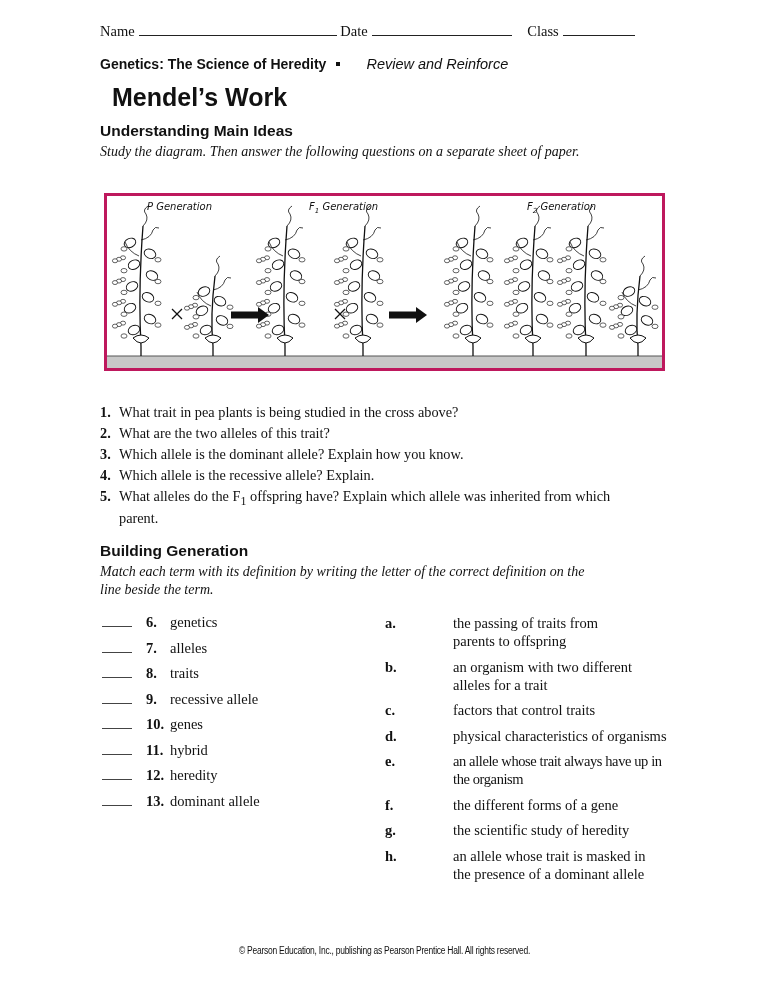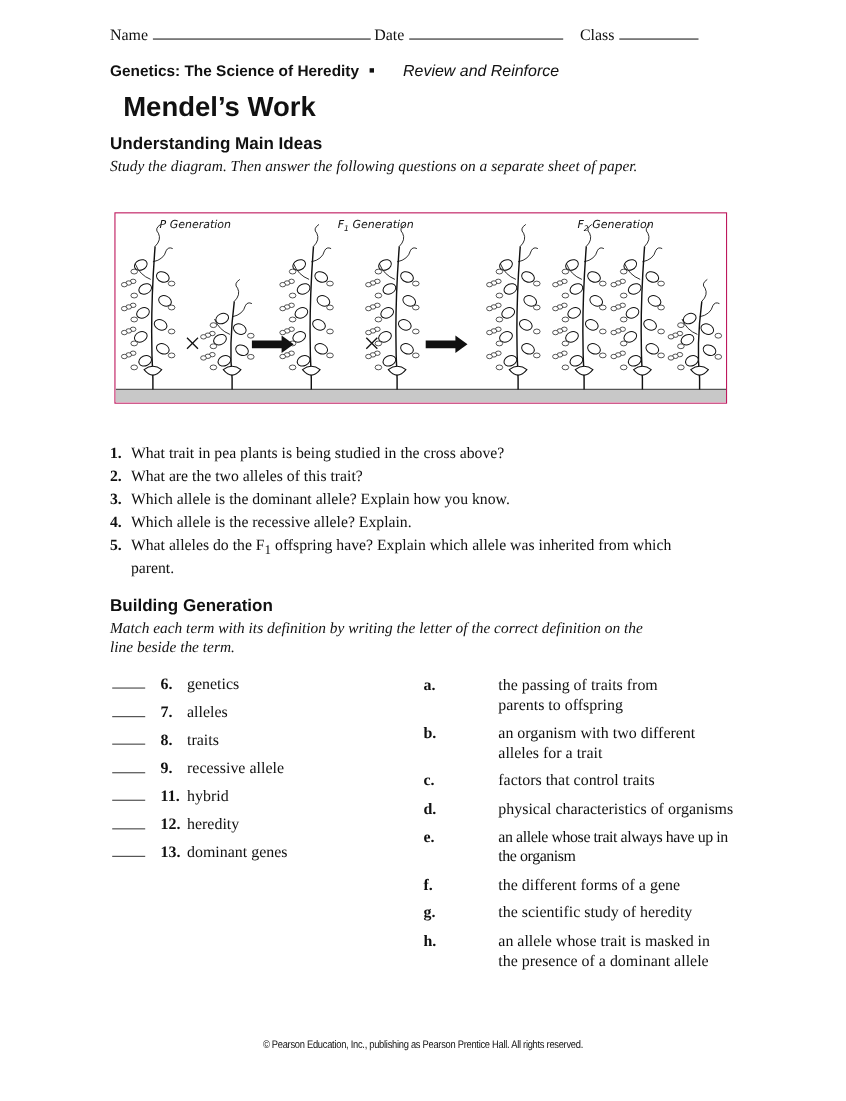--- a/index.html
+++ b/index.html
@@ -12,21 +12,21 @@
     .header-line .blank { display: inline-block; border-bottom: 1px solid #222; height: 12px; vertical-align: baseline; margin-left: 4px; }
     .chapter-line { position: absolute; top: 56px; left: 100px; font-size: 14px; white-space: nowrap; }
     .chapter-line .chapter { font-weight: bold; }
     .chapter-line .dot { display: inline-block; width: 4px; height: 4px; background: #111; margin: 0 14px 3px 10px; vertical-align: middle; }
     .chapter-line .subtitle { font-style: italic; font-size: 14.5px; margin-left: 12px; }
 
     .title { position: absolute; top: 83px; left: 112px; font-size: 25px; font-weight: bold; margin: 0; }
     .section-head { position: absolute; left: 100px; font-size: 15.5px; font-weight: bold; margin: 0; }
     .instructions { position: absolute; left: 100px; font-style: italic; font-size: 14px; line-height: 18px; width: 520px; }
 
-    .diagram { position: absolute; top: 193px; left: 104px; width: 555px; height: 172px; border: 1px solid #be185d; background: #fff; overflow: hidden; }
+    .diagram { position: absolute; top: 193px; left: 104px; width: 555px; height: 172px; border: 3px solid #be185d; background: #fff; overflow: hidden; }
     .diagram svg { position: absolute; left: 0; top: 0; }
     .gen-label { position: absolute; top: 5px; font-size: 10px; font-style: italic; font-family: "DejaVu Sans", sans-serif; }
     .gen-label sub { font-size: 7px; }
 
     .questions { position: absolute; top: 402px; left: 100px; width: 520px; font-size: 14.3px; line-height: 21px; }
     .q { display: flex; }
     .q .num { font-weight: bold; width: 19px; flex: none; }
     .q .text { flex: 1; }
 
     .terms { position: absolute; top: 614px; left: 102px; width: 260px; font-size: 14.5px; }
@@ -395,32 +395,37 @@
       <span class="num">8.</span>
       <span>traits</span>
     </div>
   <div class="term">
       <span class="line"></span>
       <span class="num">9.</span>
       <span>recessive allele</span>
     </div>
   <div class="term">
       <span class="line"></span>
+      <span class="num">10.</span>
+      <span>genes</span>
+    </div>
+  <div class="term">
+      <span class="line"></span>
       <span class="num">11.</span>
       <span>hybrid</span>
     </div>
   <div class="term">
       <span class="line"></span>
       <span class="num">12.</span>
       <span>heredity</span>
     </div>
   <div class="term">
       <span class="line"></span>
       <span class="num">13.</span>
-      <span>dominant genes</span>
+      <span>dominant allele</span>
     </div>
 </div>
 
 <div class="defs serif">
   <div class="def">
       <span class="letter">a.</span>
       <span class="text" style="padding-right:40px">the passing of traits from parents to offspring</span>
     </div>
   <div class="def">
       <span class="letter">b.</span>

